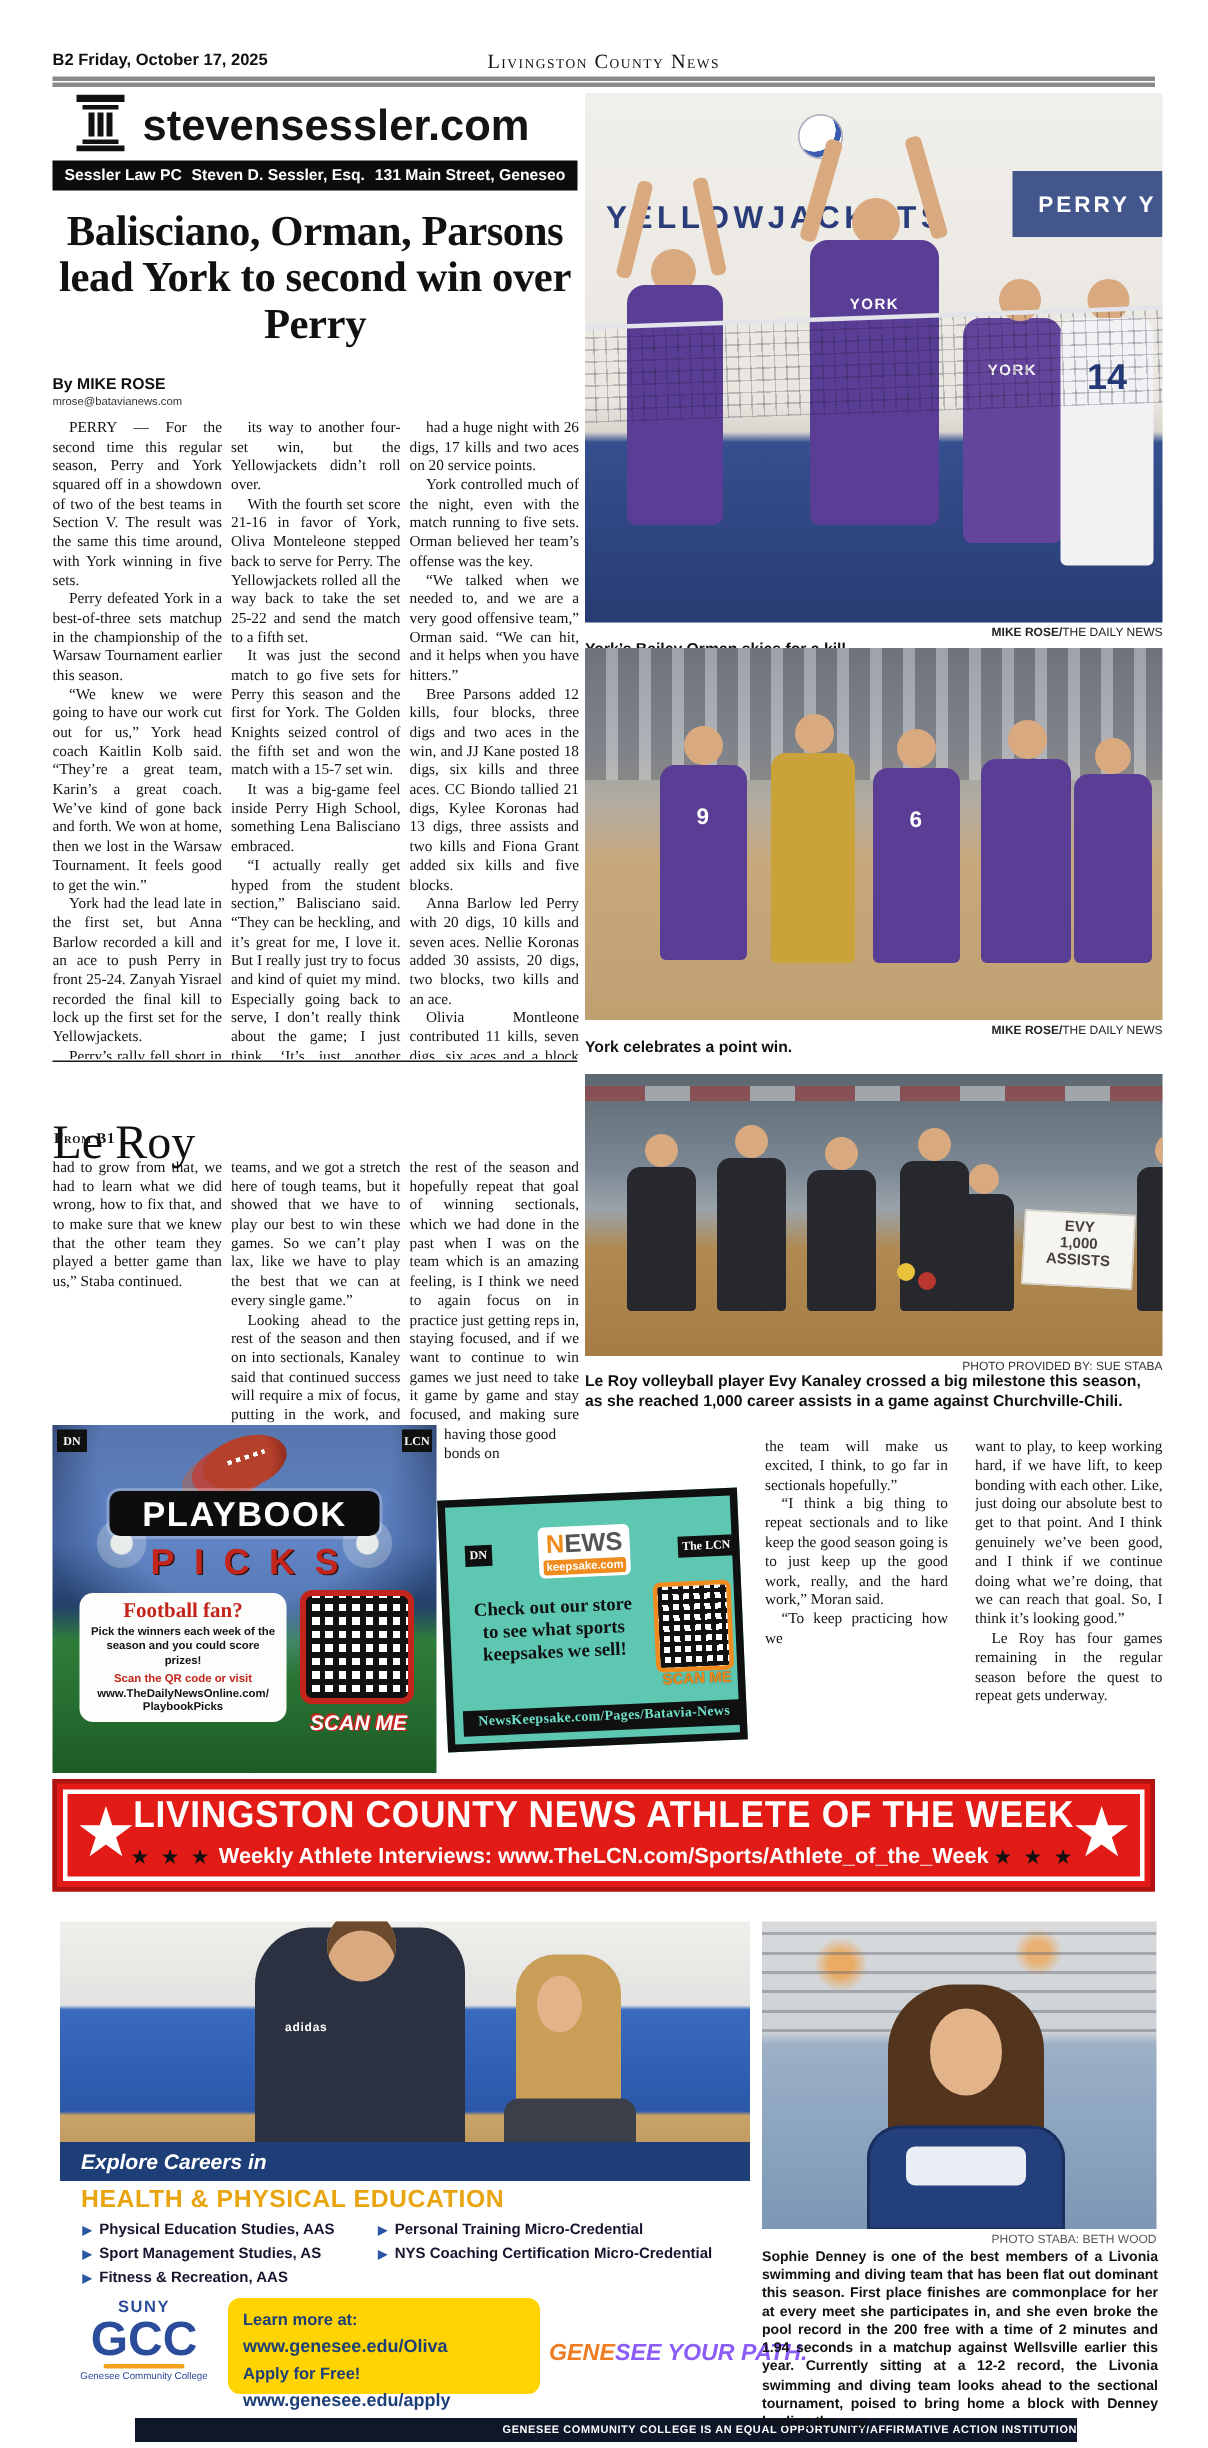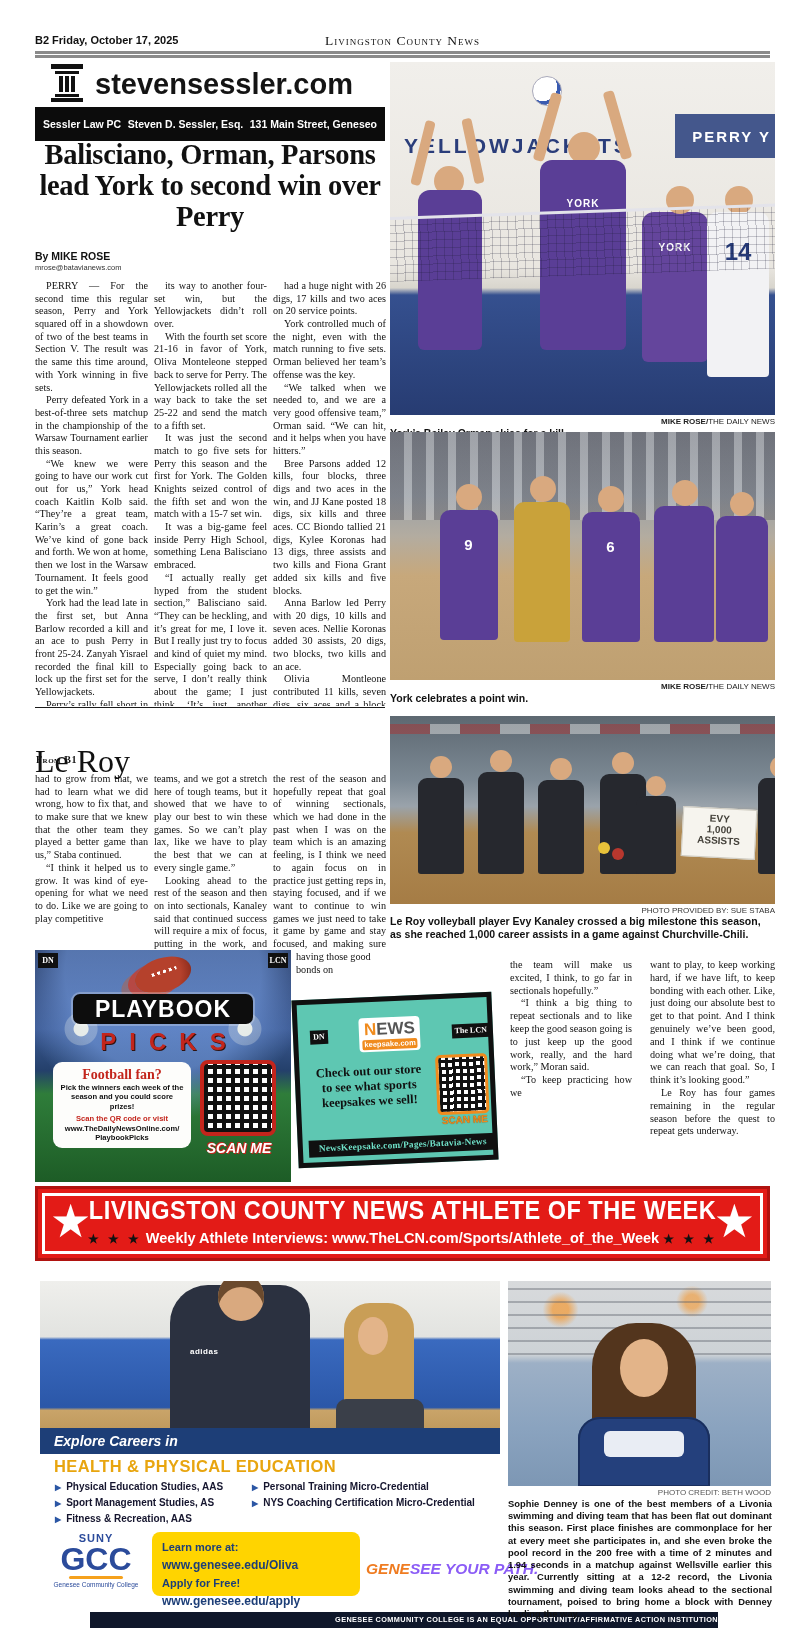--- a/index.html
+++ b/index.html
@@ -14,21 +14,21 @@
   .rule{left:35px;width:735px;height:2.5px;background:#8a8a8a;}
   #rule1{top:51px;} #rule2{top:55px;}
 
   
   #sessler{left:35px;top:62px;width:350px;height:80px;background:#fff;}
   .sbar{background:#0c0c0c;color:#fff;display:flex;align-items:center;justify-content:space-between;
         padding:0 8px;font-family:"Liberation Sans",sans-serif;font-weight:bold;}
   #sbar1{height:17px;font-size:9.5px;}
   #smid{height:45px;display:flex;align-items:center;gap:10px;padding-left:14px;}
   #swebsite{font:bold 29px "Liberation Sans",sans-serif;letter-spacing:0px;color:#141414;}
-  #sbar2{height:34px;font-size:10.5px;}
+  #sbar2{height:20px;font-size:10.5px;}
 
   
   #photo1{left:390px;top:62px;width:385px;height:353px;overflow:hidden;
           background:linear-gradient(180deg,#f1efeb 0%,#e9e6e0 58%,#d8d5cd 64%,#35508f 66%,#273c72 100%);}
   #yj-banner{left:14px;top:72px;font:bold 21px "Liberation Sans",sans-serif;
              letter-spacing:3px;color:#2a3d7a;}
   #perry-banner{right:0;top:52px;width:96px;height:44px;background:#44578c;color:#fff;
                 font:bold 15px "Liberation Sans",sans-serif;display:flex;align-items:center;
                 justify-content:flex-end;padding-right:4px;letter-spacing:2px;}
   #net{left:-10px;top:148px;width:420px;height:62px;transform:rotate(-2deg);
@@ -315,21 +315,20 @@
 </div>
 <div class="abs credit" id="credit2"><b>MIKE ROSE/</b><span>THE DAILY NEWS</span></div>
 <div class="abs caption" id="caption2">York celebrates a point win.</div>
 
 <div class="abs" id="lr-title">Le Roy</div>
 <div class="abs" id="lr-from">From B1</div>
 
 <div class="abs colwrap" id="story2">
   <div class="col">
     <p style="text-indent:0;">had to grow from that, we had to learn what we did wrong, how to fix that, and to make sure that we knew that the other team they played a better game than us,” Staba continued.</p>
-    <p>“I think it helped us to grow. It was kind of eye-opening for what we need to do. Like we are going to play competitive</p>
   </div>
   <div class="col">
     <p style="text-indent:0;">teams, and we got a stretch here of tough teams, but it showed that we have to play our best to win these games. So we can’t play lax, like we have to play the best that we can at every single game.”</p>
     <p>Looking ahead to the rest of the season and then on into sectionals, Kanaley said that continued success will require a mix of focus, putting in the work, and continuing to stay bonded as a team.</p>
 
   </div>
   <div class="col">
     <p style="text-indent:0;">the rest of the season and hopefully repeat that goal of winning sectionals, which we had done in the past when I was on the team which is an amazing feeling, is I think we need to again focus on in practice just getting reps in, staying focused, and if we want to continue to win games we just need to take it game by game and stay focused, and making sure that we’re coming together as a team off the court and just continuing to have those team bonding things,” Kanaley said.</p>
 
   </div>
@@ -453,14 +452,14 @@
 </div>
 <div class="abs" id="gcc-footer">GENESEE COMMUNITY COLLEGE IS AN EQUAL OPPORTUNITY/AFFIRMATIVE ACTION INSTITUTION</div>
 
 <div class="abs" id="photo4">
   <div class="abs" id="truss"></div>
   <div class="abs" id="shair"></div>
   <div class="abs" id="sface"></div>
   <div class="abs" id="sjacket"></div>
   <div class="abs" id="sstripe"></div>
 </div>
-<div class="abs credit" id="credit4">PHOTO CREDIT: BETH WOOD</div>
+<div class="abs credit" id="credit4">PHOTO STABA: BETH WOOD</div>
 <div class="abs" id="caption4">Sophie Denney is one of the best members of a Livonia swimming and diving team that has been flat out dominant this season. First place finishes are commonplace for her at every meet she participates in, and she even broke the pool record in the 200 free with a time of 2 minutes and 1.94 seconds in a matchup against Wellsville earlier this year. Currently sitting at a 12-2 record, the Livonia swimming and diving team looks ahead to the sectional tournament, poised to bring home a block with Denney leading the way.</div>
 
 </body></html>

